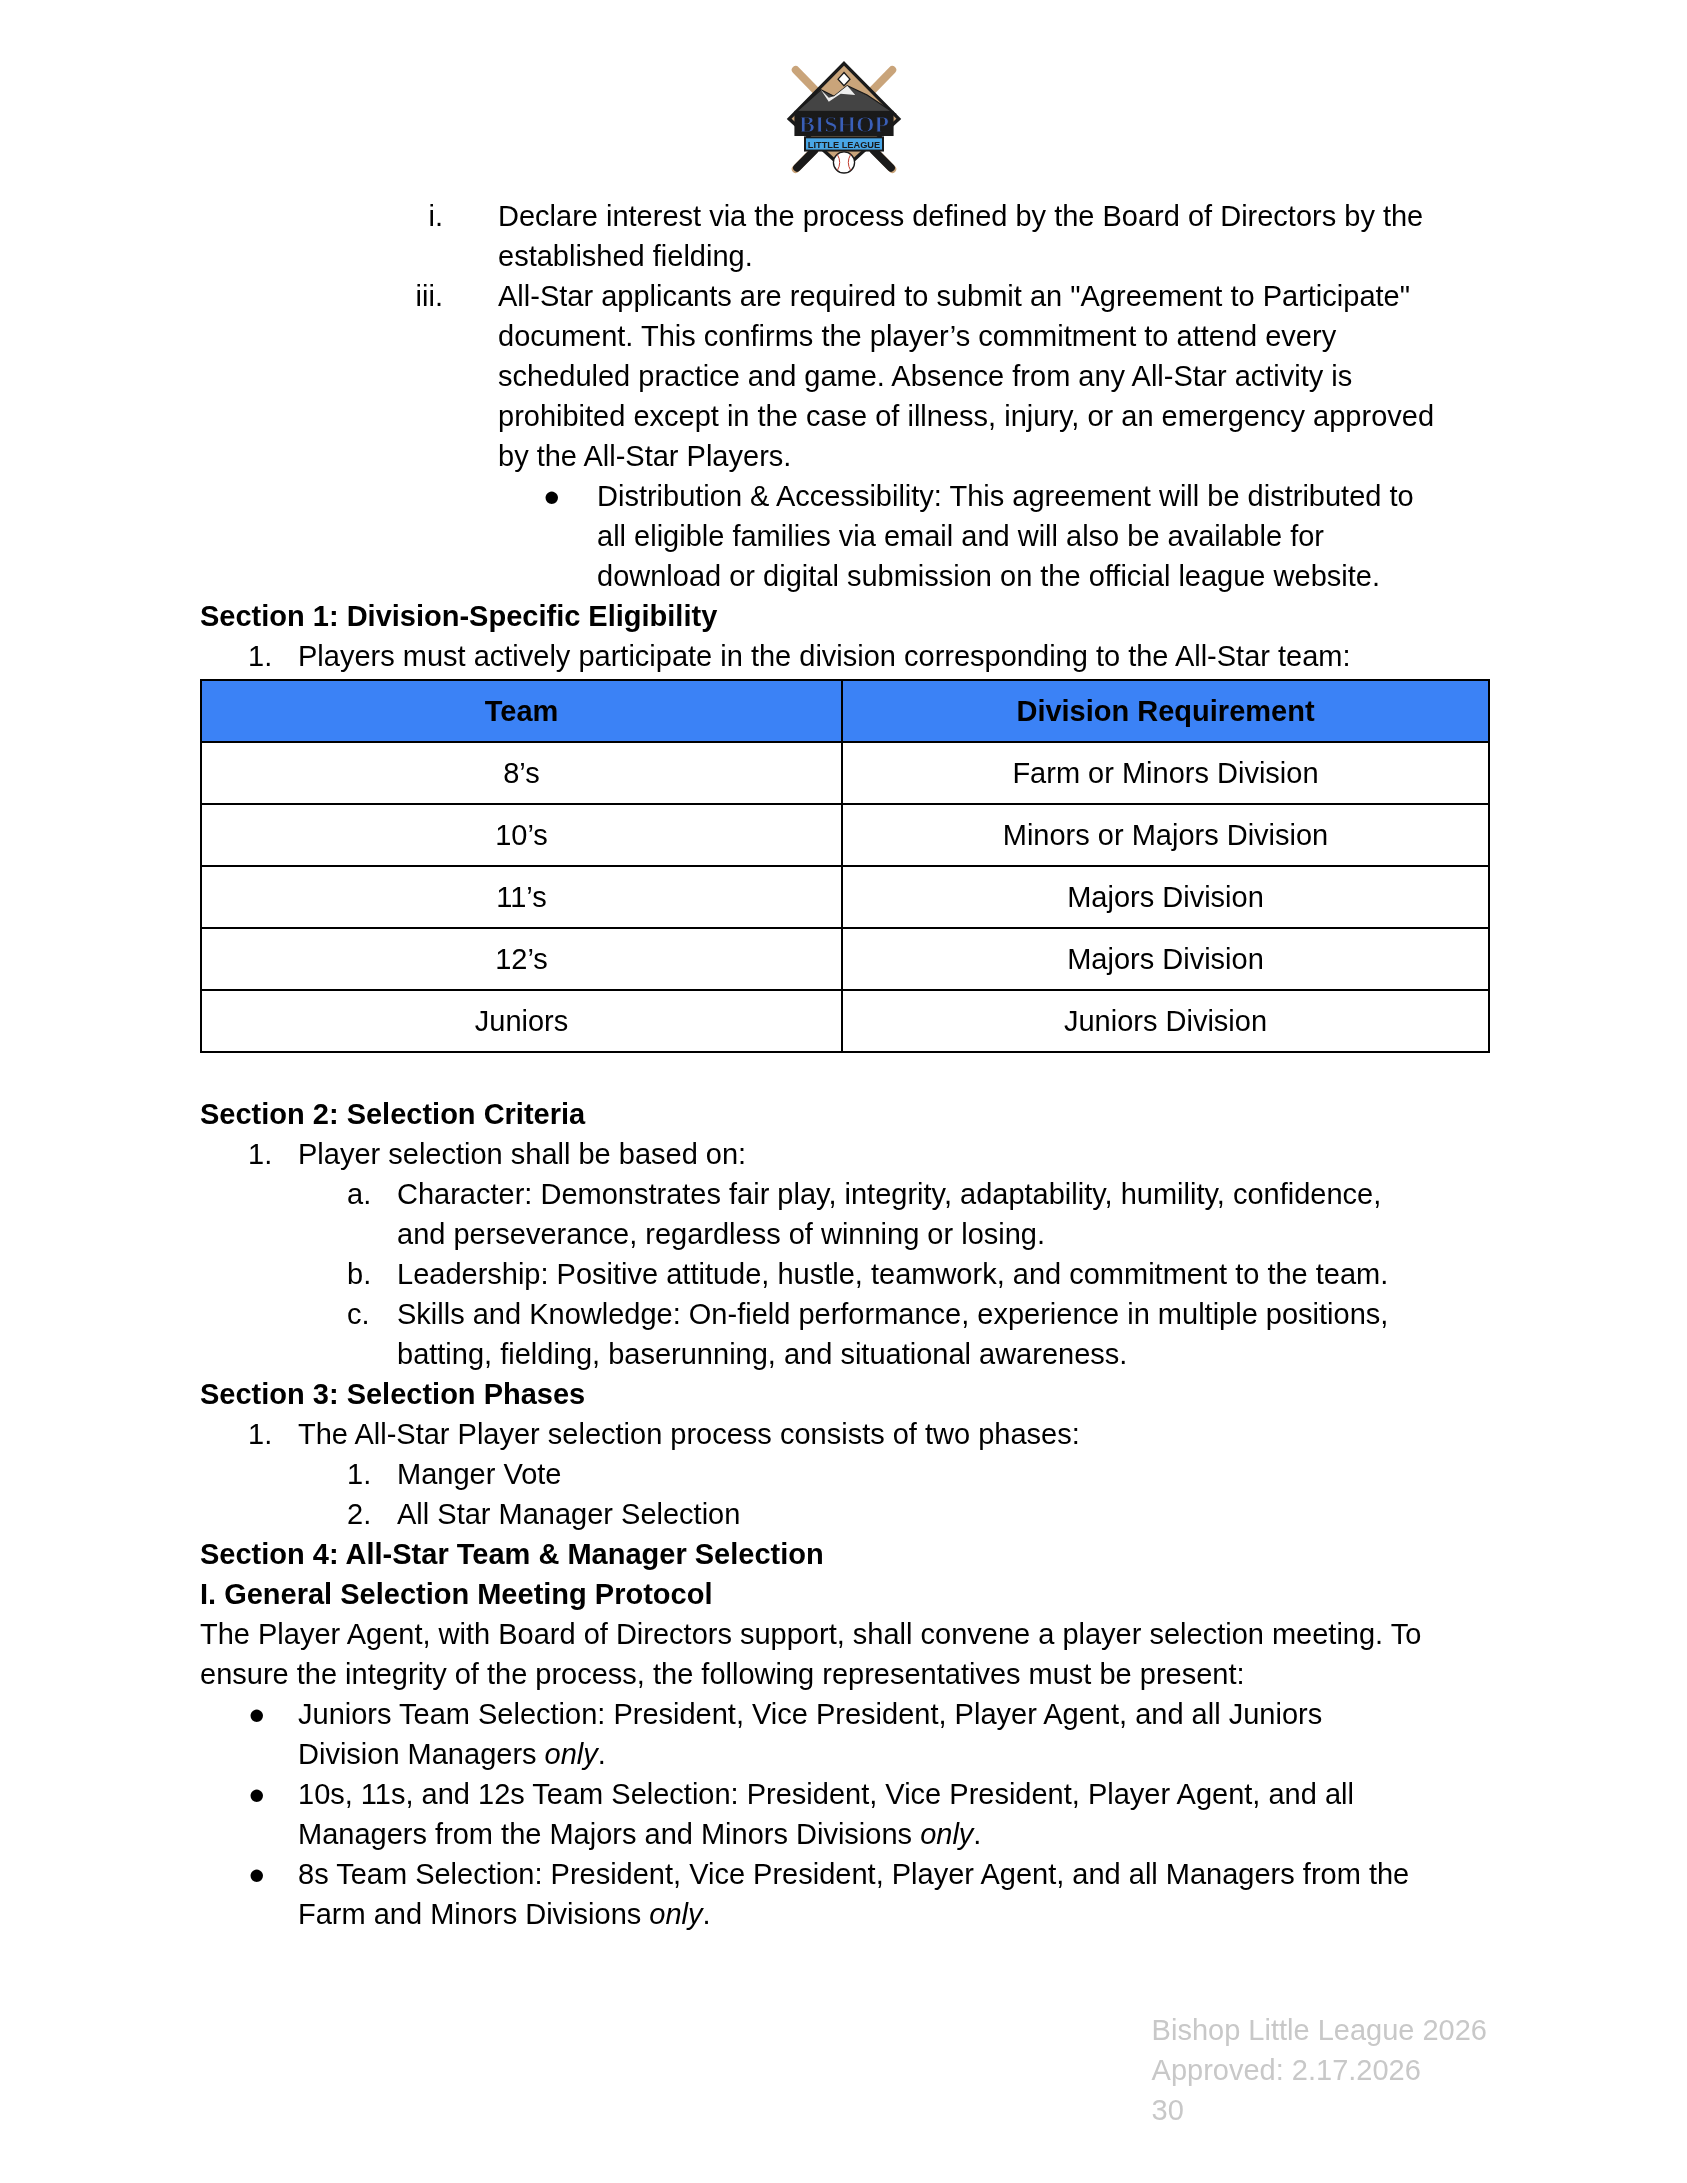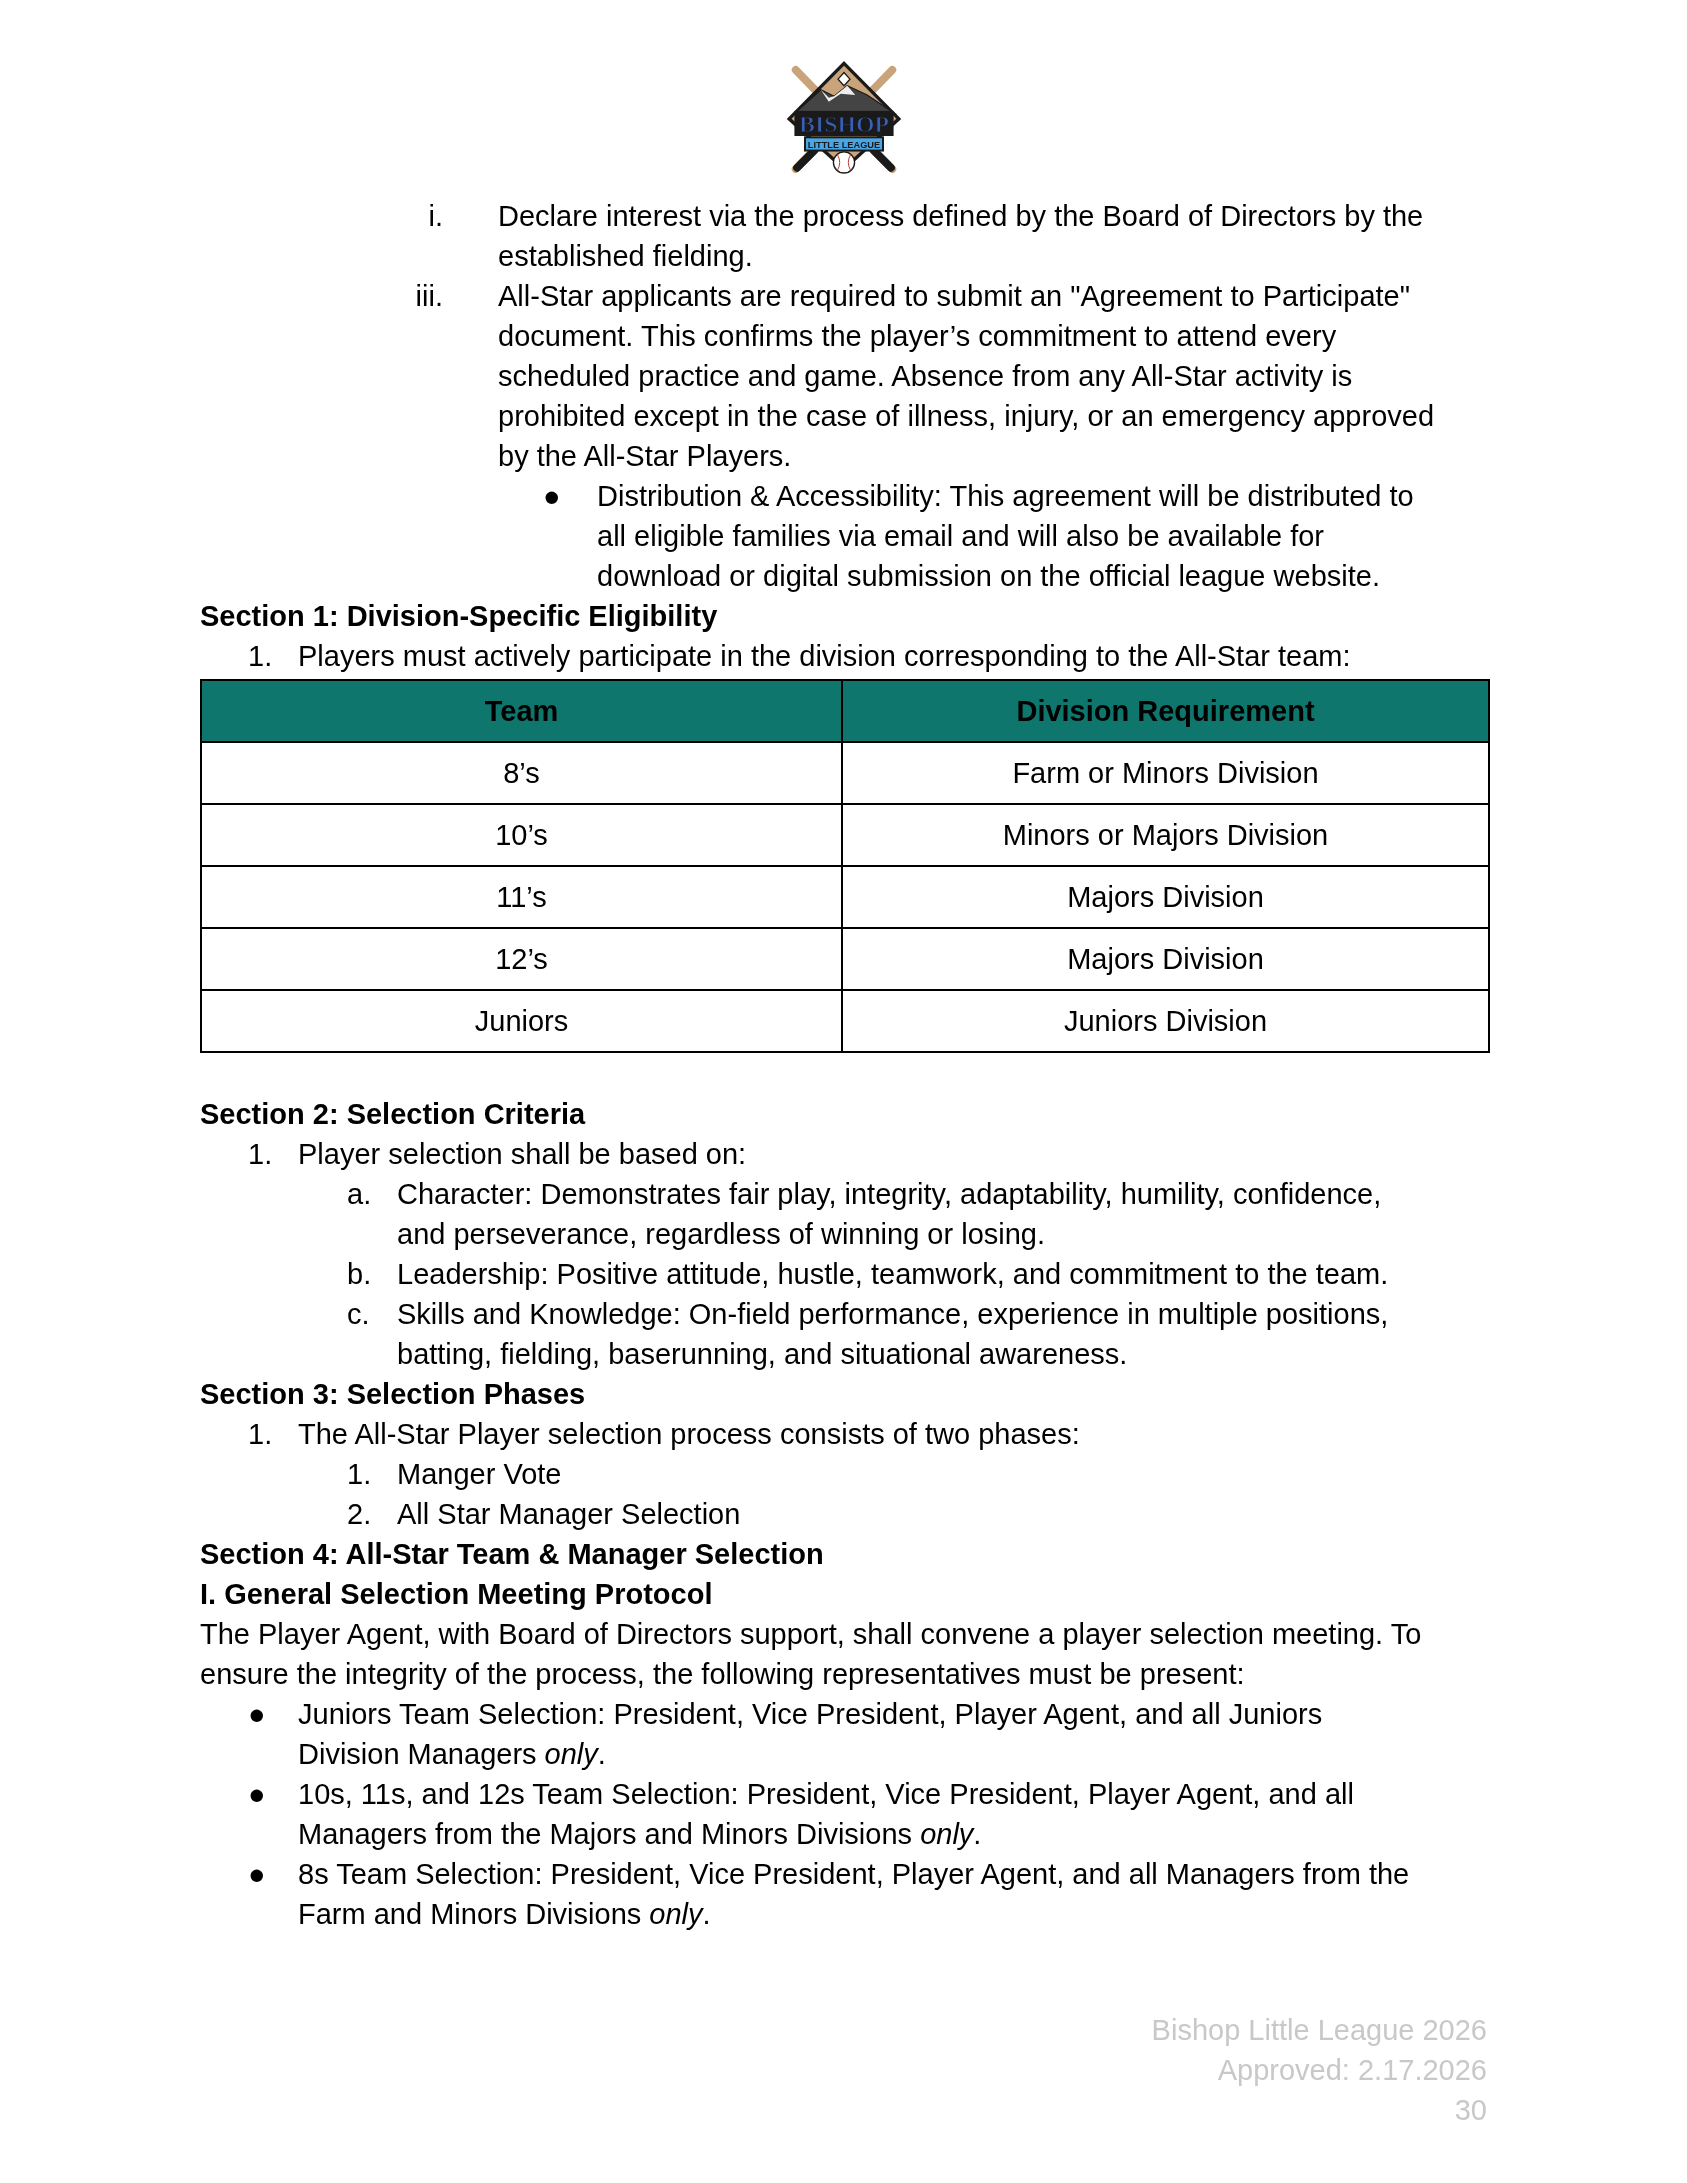--- a/index.html
+++ b/index.html
@@ -17,24 +17,24 @@
   .bullet2 .marker { position: absolute; left: 343px; }
   .num1 { position: relative; padding-left: 98px; }
   .num1 .marker { position: absolute; left: 48px; }
   .num2 { position: relative; padding-left: 197px; }
   .num2 .marker { position: absolute; left: 147px; }
   .bullet1 { position: relative; padding-left: 98px; }
   .bullet1 .marker { position: absolute; left: 48px; }
   table.div-table { border-collapse: collapse; width: 1290px; margin-top: 2.6px; margin-bottom: 0; }
   table.div-table td, table.div-table th { border: 2.6px solid #000; height: 60px;
        text-align: center; vertical-align: middle; font-size: 29px; padding: 0; }
-  table.div-table th { background: #0f766e; font-weight: bold; }
+  table.div-table th { background: #3b82f6; font-weight: bold; }
   table.div-table td.c1, table.div-table th.c1 { width: 639px; }
   .spacer { height: 41px; }
-  .footer { position: absolute; right: 200px; top: 2010px; text-align: right;
+  .footer { position: absolute; right: 200px; top: 2010px; 
             color: #c8c8c8; font-size: 29px; line-height: 40px; }
   em { font-style: italic; }
 </style>
 </head>
 <body>
 
 <div class="page">
 
   <svg class="logo" viewBox="0 0 190 180">
     <g>

